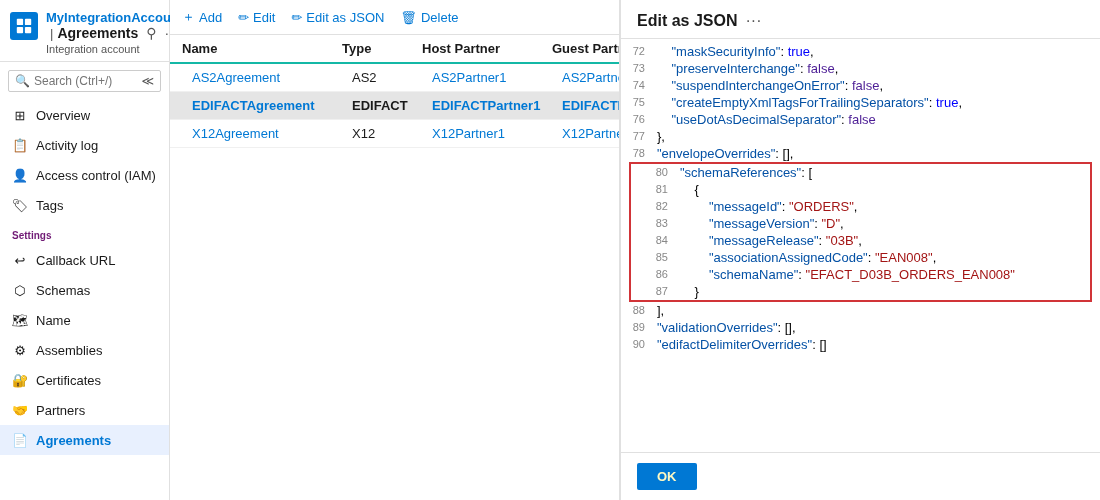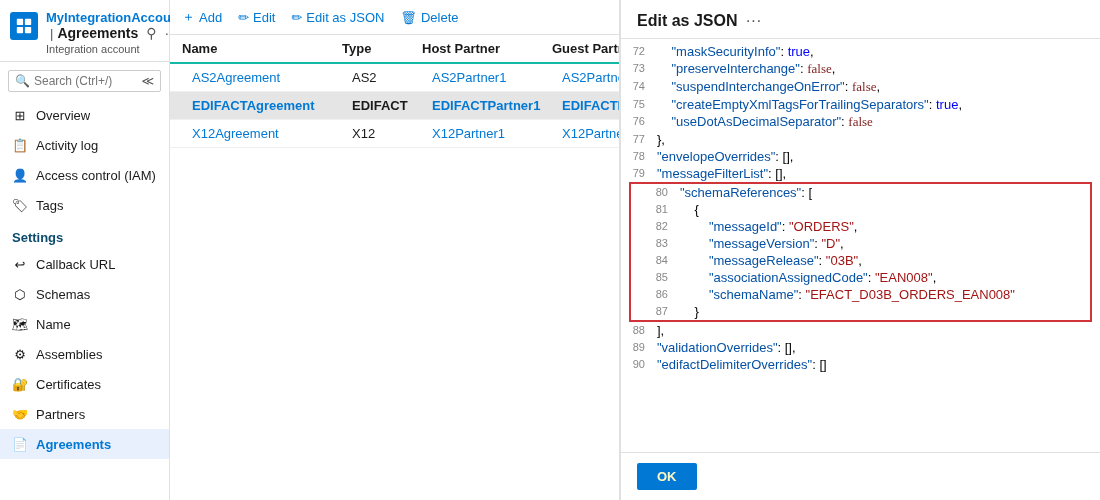--- a/index.html
+++ b/index.html
@@ -72,23 +72,23 @@
       padding: 7px 12px;
       gap: 8px;
       cursor: pointer;
       color: #1a1a1a;
     }
     .nav-item.active { background: #e8f0fe; color: #0078d4; font-weight: 600; }
     .nav-item .nav-icon { width: 16px; height: 16px; display: flex; align-items: center; justify-content: center; flex-shrink: 0; }
 
     .nav-section-label {
       padding: 10px 12px 4px 12px;
-      font-size: 13px;
+      font-size: 10px;
       font-weight: 700;
-      color: #0c4a6e;
+      color: #701a75;
       text-transform: none;
     }
 
     
     .main-content {
       flex: 1;
       display: flex;
       flex-direction: column;
       background: #fff;
       border-right: 1px solid #e0e0e0;
@@ -177,21 +177,21 @@
       flex-shrink: 0;
       user-select: none;
       font-size: 11px;
       padding-top: 1px;
     }
     .json-line-content { flex: 1; padding-left: 4px; white-space: pre; }
 
     .json-key { color: #0451a5; }
     .json-string { color: #a31515; }
     .json-bool-true { color: #0000ff; }
-    .json-bool-false { color: #7f1d1d; font-family: Liberation Serif, serif; }
+    .json-bool-false { color: #4c1d95; }
     .highlighted-line {
       background: #fff;
     }
 
     .json-footer {
       padding: 10px 16px;
       border-top: 1px solid #e0e0e0;
       display: flex;
       align-items: center;
     }
@@ -369,24 +369,20 @@
       <span class="json-line-content">    <span class="json-key">"useDotAsDecimalSeparator"</span>: <span class="json-bool-false">false</span></span>
     </div>
       <div class="json-line">
       <span class="json-line-num">77</span>
       <span class="json-line-content">},</span>
     </div>
       <div class="json-line">
       <span class="json-line-num">78</span>
       <span class="json-line-content"><span class="json-key">"envelopeOverrides"</span>: [],</span>
     </div>
-      <div class="json-line">
-      <span class="json-line-num">79</span>
-      <span class="json-line-content"><span class="json-key">"messageFilterList"</span>: [],</span>
-    </div>
       <div style="border: 2px solid #d13438; margin: 0 8px; padding-left: 13px;">
         <div class="json-line highlighted-line">
       <span class="json-line-num">80</span>
       <span class="json-line-content"><span class="json-key">"schemaReferences"</span>: [</span>
     </div>
         <div class="json-line highlighted-line">
       <span class="json-line-num">81</span>
       <span class="json-line-content">    {</span>
     </div>
         <div class="json-line highlighted-line">

